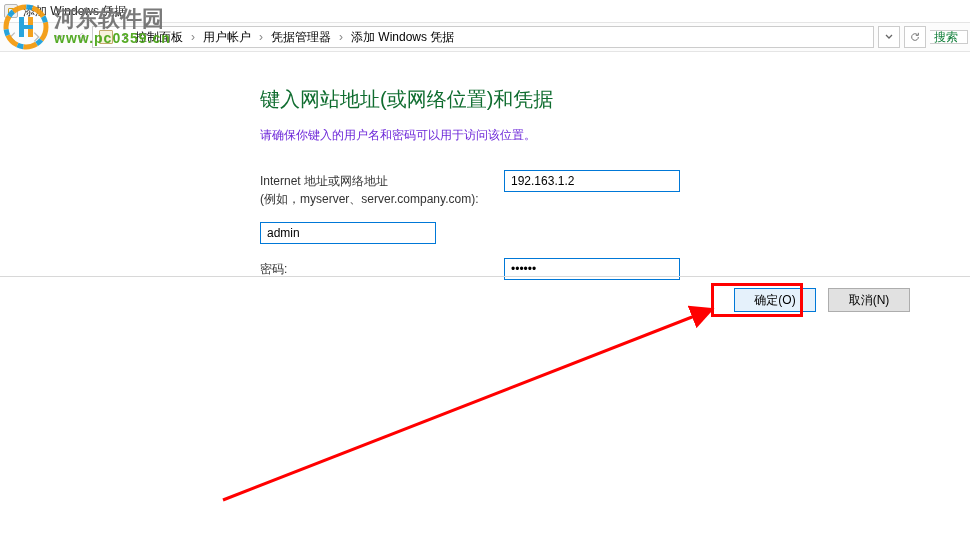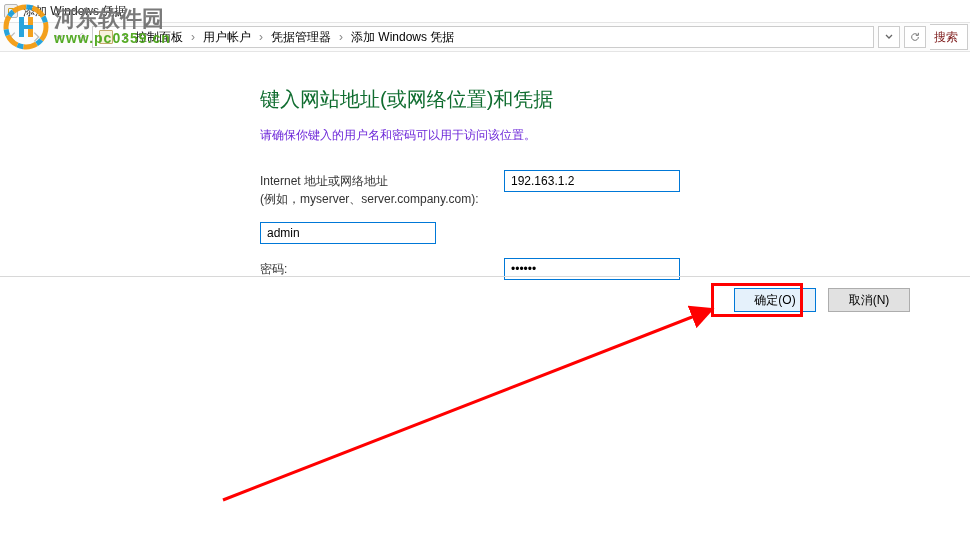--- a/index.html
+++ b/index.html
@@ -120,27 +120,27 @@
     border: 1px solid #ccc;
     background:#fff;
     margin-left: 4px;
     display:flex;align-items:center;justify-content:center;
     color:#555;
   }
   .nav-small svg { width:10px;height:10px; }
 
   .search {
     width: 38px;
-    height: 26px;
+    height: 14px;
     border: 1px solid #ccc;
     border-left: none;
     background:#fff;
     display:flex;align-items:center;
     padding-left:4px;
-    color:#7f1d1d;
+    color:#15803d;
     font-size:12px;
     margin-left:4px;
     overflow:hidden;
   }
 
   
   .content {
     padding: 34px 0 0 260px;
   }
   .page-title {

